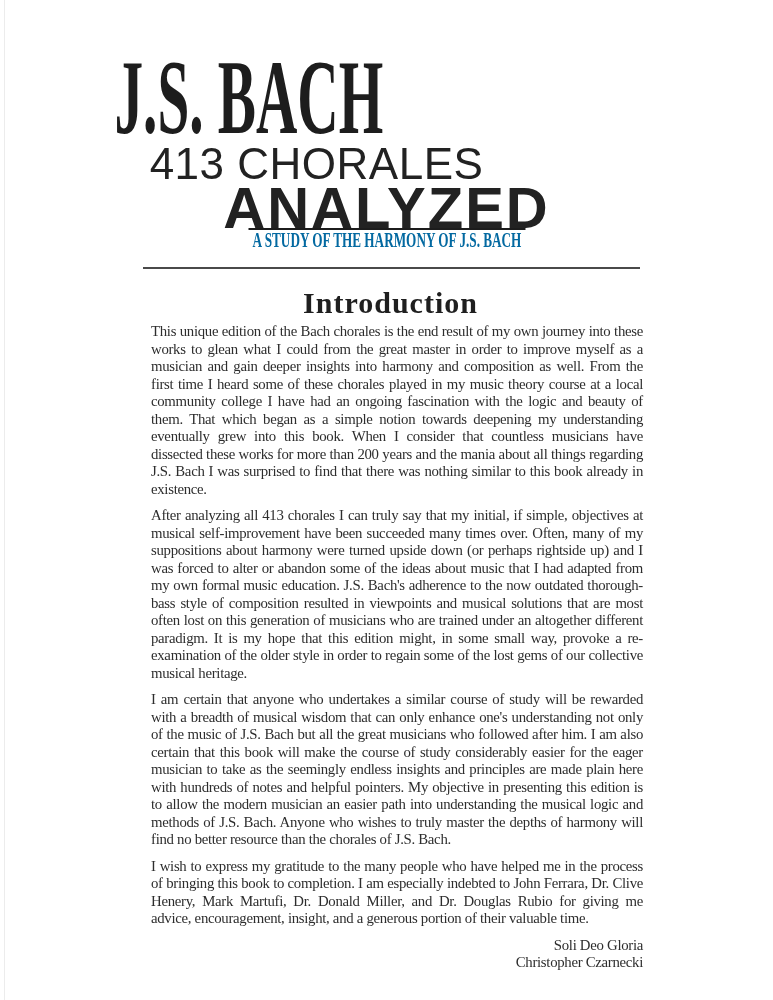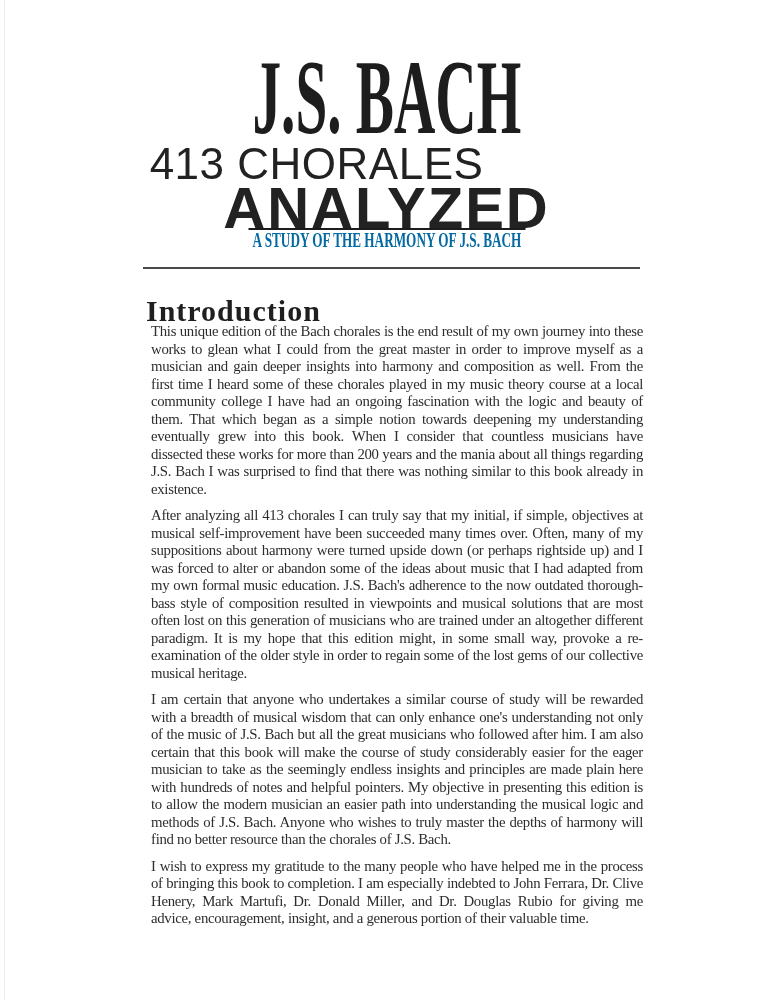--- a/index.html
+++ b/index.html
@@ -13,21 +13,21 @@
   }
   .scan-edge {
     position: absolute;
     left: 4px; top: 0; bottom: 0;
     width: 1px;
     background: #ececec;
   }
   
   .title-main {
     position: absolute; top: 56px; left: 0; width: 773px;
-    text-align: center; white-space: nowrap;
+    white-space: nowrap;
     font-family: "Liberation Serif", serif;
     font-weight: bold; font-size: 106px; line-height: 84px;
     color: #1d1d1d;
   }
   .title-main .squeeze { display: inline-block; transform: scaleX(0.54); transform-origin: center; }
   .title-sub1 {
     position: absolute; top: 146px; left: 0; width: 633px;
     text-align: center; white-space: nowrap;
     font-family: "Liberation Sans", sans-serif;
     font-weight: 400; font-size: 44px; line-height: 36px;
@@ -56,21 +56,21 @@
   .tagline .squeeze { display: inline-block; transform: scaleX(0.6); transform-origin: center; }
   
   .divider {
     position: absolute; top: 267px; left: 143px;
     width: 497px; height: 2px;
     background: #4a4a4a;
   }
   
   .heading {
     position: absolute; top: 281px; left: 134px; width: 505px;
-    margin: 12px; text-align: left;
+    margin: 4px; text-align: center;
     font-family: "Liberation Serif", serif;
     font-weight: bold; font-size: 30px; line-height: 36px;
     letter-spacing: 1px; color: #1f1f1f;
   }
   .content {
     position: absolute; top: 323px; left: 140px; width: 503px;
     font-family: "Liberation Serif", serif;
     font-size: 14.8px; line-height: 17.5px;
     letter-spacing: -0.3px;
     text-align: justify;
@@ -110,14 +110,18 @@
   <div class="divider"></div>
 
   <h1 class="heading">Introduction</h1>
 
   <div class="content">
     <p>This unique edition of the Bach chorales is the end result of my own journey into these works to glean what I could from the great master in order to improve myself as a musician and gain deeper insights into harmony and composition as well. From the first time I heard some of these chorales played in my music theory course at a local community college I have had an ongoing fascination with the logic and beauty of them. That which began as a simple notion towards deepening my understanding eventually grew into this book. When I consider that countless musicians have dissected these works for more than 200 years and the mania about all things regarding J.S. Bach I was surprised to find that there was nothing similar to this book already in existence.</p>
     <p>After analyzing all 413 chorales I can truly say that my initial, if simple, objectives at musical self-improvement have been succeeded many times over. Often, many of my suppositions about harmony were turned upside down (or perhaps rightside up) and I was forced to alter or abandon some of the ideas about music that I had adapted from my own formal music education. J.S. Bach's adherence to the now outdated thorough-bass style of composition resulted in viewpoints and musical solutions that are most often lost on this generation of musicians who are trained under an altogether different paradigm. It is my hope that this edition might, in some small way, provoke a re-examination of the older style in order to regain some of the lost gems of our collective musical heritage.</p>
     <p>I am certain that anyone who undertakes a similar course of study will be rewarded with a breadth of musical wisdom that can only enhance one's understanding not only of the music of J.S. Bach but all the great musicians who followed after him. I am also certain that this book will make the course of study considerably easier for the eager musician to take as the seemingly endless insights and principles are made plain here with hundreds of notes and helpful pointers. My objective in presenting this edition is to allow the modern musician an easier path into understanding the musical logic and methods of J.S. Bach. Anyone who wishes to truly master the depths of harmony will find no better resource than the chorales of J.S. Bach.</p>
     <p>I wish to express my gratitude to the many people who have helped me in the process of bringing this book to completion. I am especially indebted to John Ferrara, Dr. Clive Henery, Mark Martufi, Dr. Donald Miller, and Dr. Douglas Rubio for giving me advice, encouragement, insight, and a generous portion of their valuable time.</p>
 
+    <div class="signature">
+      <div>Soli Deo Gloria</div>
+      <div>Christopher Czarnecki</div>
+    </div>
   </div>
 </div>
 
 </body></html>

